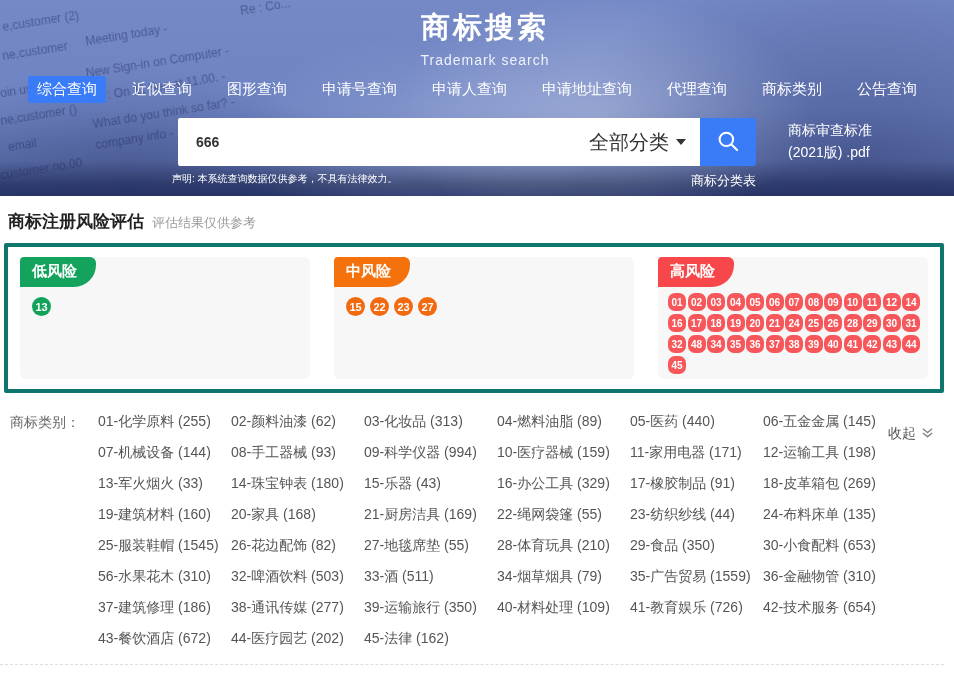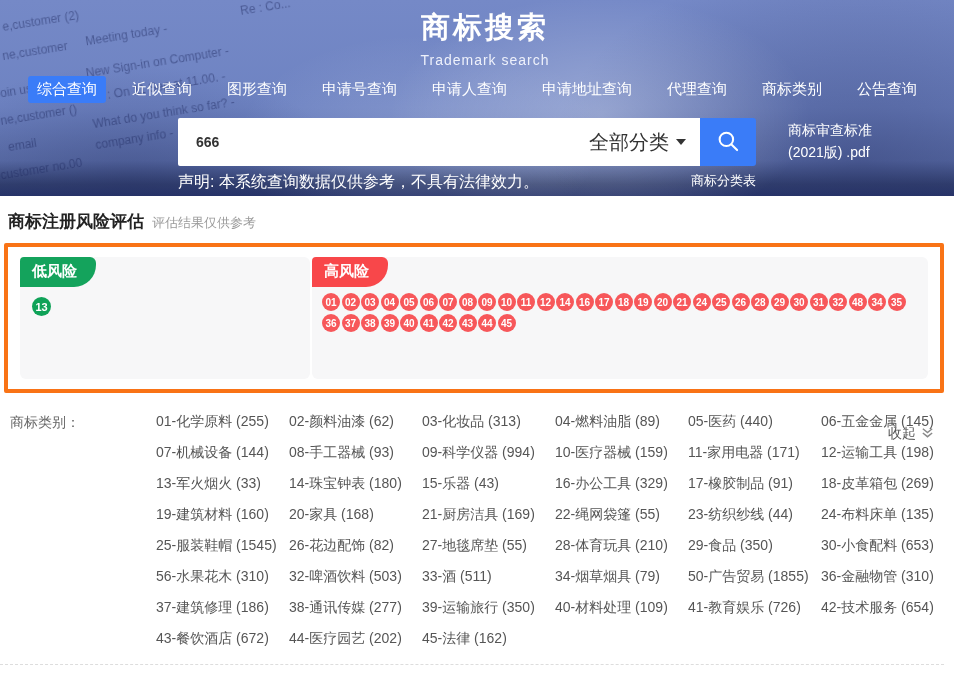--- a/index.html
+++ b/index.html
@@ -44,51 +44,51 @@
   .search-input{ flex:1; background:#fff; display:flex; align-items:center;
     padding:0 14px 0 18px; border-radius:2px 0 0 2px; }
   .search-input input{ flex:1; border:none; outline:none; font-size:14px;
     font-weight:bold; color:#333; font-family:inherit; background:transparent; }
   .cat-select{ display:flex; align-items:center; gap:7px; font-size:20px;
     color:#333; cursor:pointer; padding-left:10px; }
   .caret-down{ width:0; height:0; border-left:5px solid transparent;
     border-right:5px solid transparent; border-top:6px solid #333; }
   .search-btn{ width:56px; background:#3a7cf8; border:none; cursor:pointer;
     display:flex; align-items:center; justify-content:center; border-radius:0 3px 3px 0; }
-  .disclaimer{ position:absolute; top:172px; left:178px; color:#fff; font-size:16px; }
+  .disclaimer{ position:absolute; top:172px; left:172px; color:#fff; font-size:10px; }
   .class-table-link{ position:absolute; top:172px; left:660px; width:96px;
     text-align:right; color:#fff; font-size:13px; text-decoration:none; }
   .pdf-link{ position:absolute; top:120px; left:788px; color:#fff; font-size:14px;
     line-height:1.55; text-decoration:none; }
   
   .main{ padding-top:14px; }
   .risk-head{ margin:0 0 10px 8px; display:flex; align-items:baseline; }
   .risk-title{ font-size:17px; font-weight:bold; color:#222; }
   .risk-sub{ font-size:13px; color:#9b9b9b; margin-left:8px; }
-  .risk-box{ margin:0 10px 0 4px; border:4px solid #f97316; border-radius:2px;
-    padding:10px 12px; display:flex; justify-content:space-between; gap:2px; }
+  .risk-box{ margin:0 10px 0 4px; border:4px solid #0f766e; border-radius:2px;
+    padding:10px 12px; display:flex; justify-content:space-between; gap:24px; }
   .panel{ background:#f7f7f8; border-radius:6px; height:122px; position:relative; }
   .panel.low{ flex:0 0 290px; }
   .panel.mid{ flex:0 0 300px; }
   .panel.high{ flex:1; }
   .ribbon{ position:absolute; top:0; left:0; color:#fff; font-weight:bold;
     font-size:15px; padding:5px 19px 6px 12px; border-radius:4px 6px 22px 0; }
   .panel.low  .ribbon{ background:#14a35c; }
   .panel.mid  .ribbon{ background:#f5710b; }
   .panel.high .ribbon{ background:#f8474a; }
   .badges{ padding:40px 8px 10px 12px; display:flex; flex-wrap:wrap; gap:4px 5px; }
   .badge{ width:19px; height:19px; border-radius:50%; color:#fff; font-weight:bold;
     font-size:11px; display:inline-flex; align-items:center; justify-content:center; cursor:pointer; }
   .panel.low  .badge{ background:#0fa258; }
   .panel.mid  .badge{ background:#f26a0d; }
   .panel.high .badge{ background:#f7575a; }
   .panel.high .badges{ gap:3px 1.5px; padding:36px 6px 8px 10px; }
-  .panel.high .badge{ width:18px; height:18px; font-size:10px; }
-  
-  .cats{ margin-top:20px; padding-left:10px; display:flex; position:relative;justify-content:space-between; }
+  .panel.high .badge{ width:18px; height:18px; font-size:10px;border-radius:7px; }
+  
+  .cats{ margin-top:20px; padding-left:10px; display:flex; position:relative; }
   .cats-label{ width:88px; color:#666; font-size:14px; padding-top:1px; }
   .cat-grid{ display:grid; grid-template-columns:repeat(6,133px); row-gap:13px; }
   .cat{ font-size:14px; color:#555; text-decoration:none; white-space:nowrap; cursor:pointer; }
   .collapse{ position:absolute; right:20px; top:12px; display:flex; align-items:center;
     gap:5px; color:#555; font-size:14px; cursor:pointer; text-decoration:none; }
   
   .status-row{ margin:16px 10px 0 0; border-top:1px dashed #ddd;
     padding:13px 0 0 10px; display:flex; font-size:14px; }
 </style>
 </head>
@@ -161,20 +161,30 @@
     <span class="risk-title">商标注册风险评估</span>
     <span class="risk-sub">评估结果仅供参考</span>
   </div>
 
   <div class="risk-box">
     <div class="panel low">
       <div class="ribbon">低风险</div>
       <div class="badges">
 
       <span class="badge">13</span>
+        </div>
+    </div>
+    <div class="panel mid">
+      <div class="ribbon">中风险</div>
+      <div class="badges">
+
+      <span class="badge">15</span>
+          <span class="badge">22</span>
+          <span class="badge">23</span>
+          <span class="badge">27</span>
         </div>
     </div>
     <div class="panel high">
       <div class="ribbon">高风险</div>
       <div class="badges">
 
       <span class="badge">01</span>
           <span class="badge">02</span>
           <span class="badge">03</span>
           <span class="badge">04</span>
@@ -249,21 +259,21 @@
         <a class="cat">25-服装鞋帽 (1545)</a>
         <a class="cat">26-花边配饰 (82)</a>
         <a class="cat">27-地毯席垫 (55)</a>
         <a class="cat">28-体育玩具 (210)</a>
         <a class="cat">29-食品 (350)</a>
         <a class="cat">30-小食配料 (653)</a>
         <a class="cat">56-水果花木 (310)</a>
         <a class="cat">32-啤酒饮料 (503)</a>
         <a class="cat">33-酒 (511)</a>
         <a class="cat">34-烟草烟具 (79)</a>
-        <a class="cat">50-广告贸易 (1855)</a>
+        <a class="cat">35-广告贸易 (1559)</a>
         <a class="cat">36-金融物管 (310)</a>
         <a class="cat">37-建筑修理 (186)</a>
         <a class="cat">38-通讯传媒 (277)</a>
         <a class="cat">39-运输旅行 (350)</a>
         <a class="cat">40-材料处理 (109)</a>
         <a class="cat">41-教育娱乐 (726)</a>
         <a class="cat">42-技术服务 (654)</a>
         <a class="cat">43-餐饮酒店 (672)</a>
         <a class="cat">44-医疗园艺 (202)</a>
         <a class="cat">45-法律 (162)</a>

